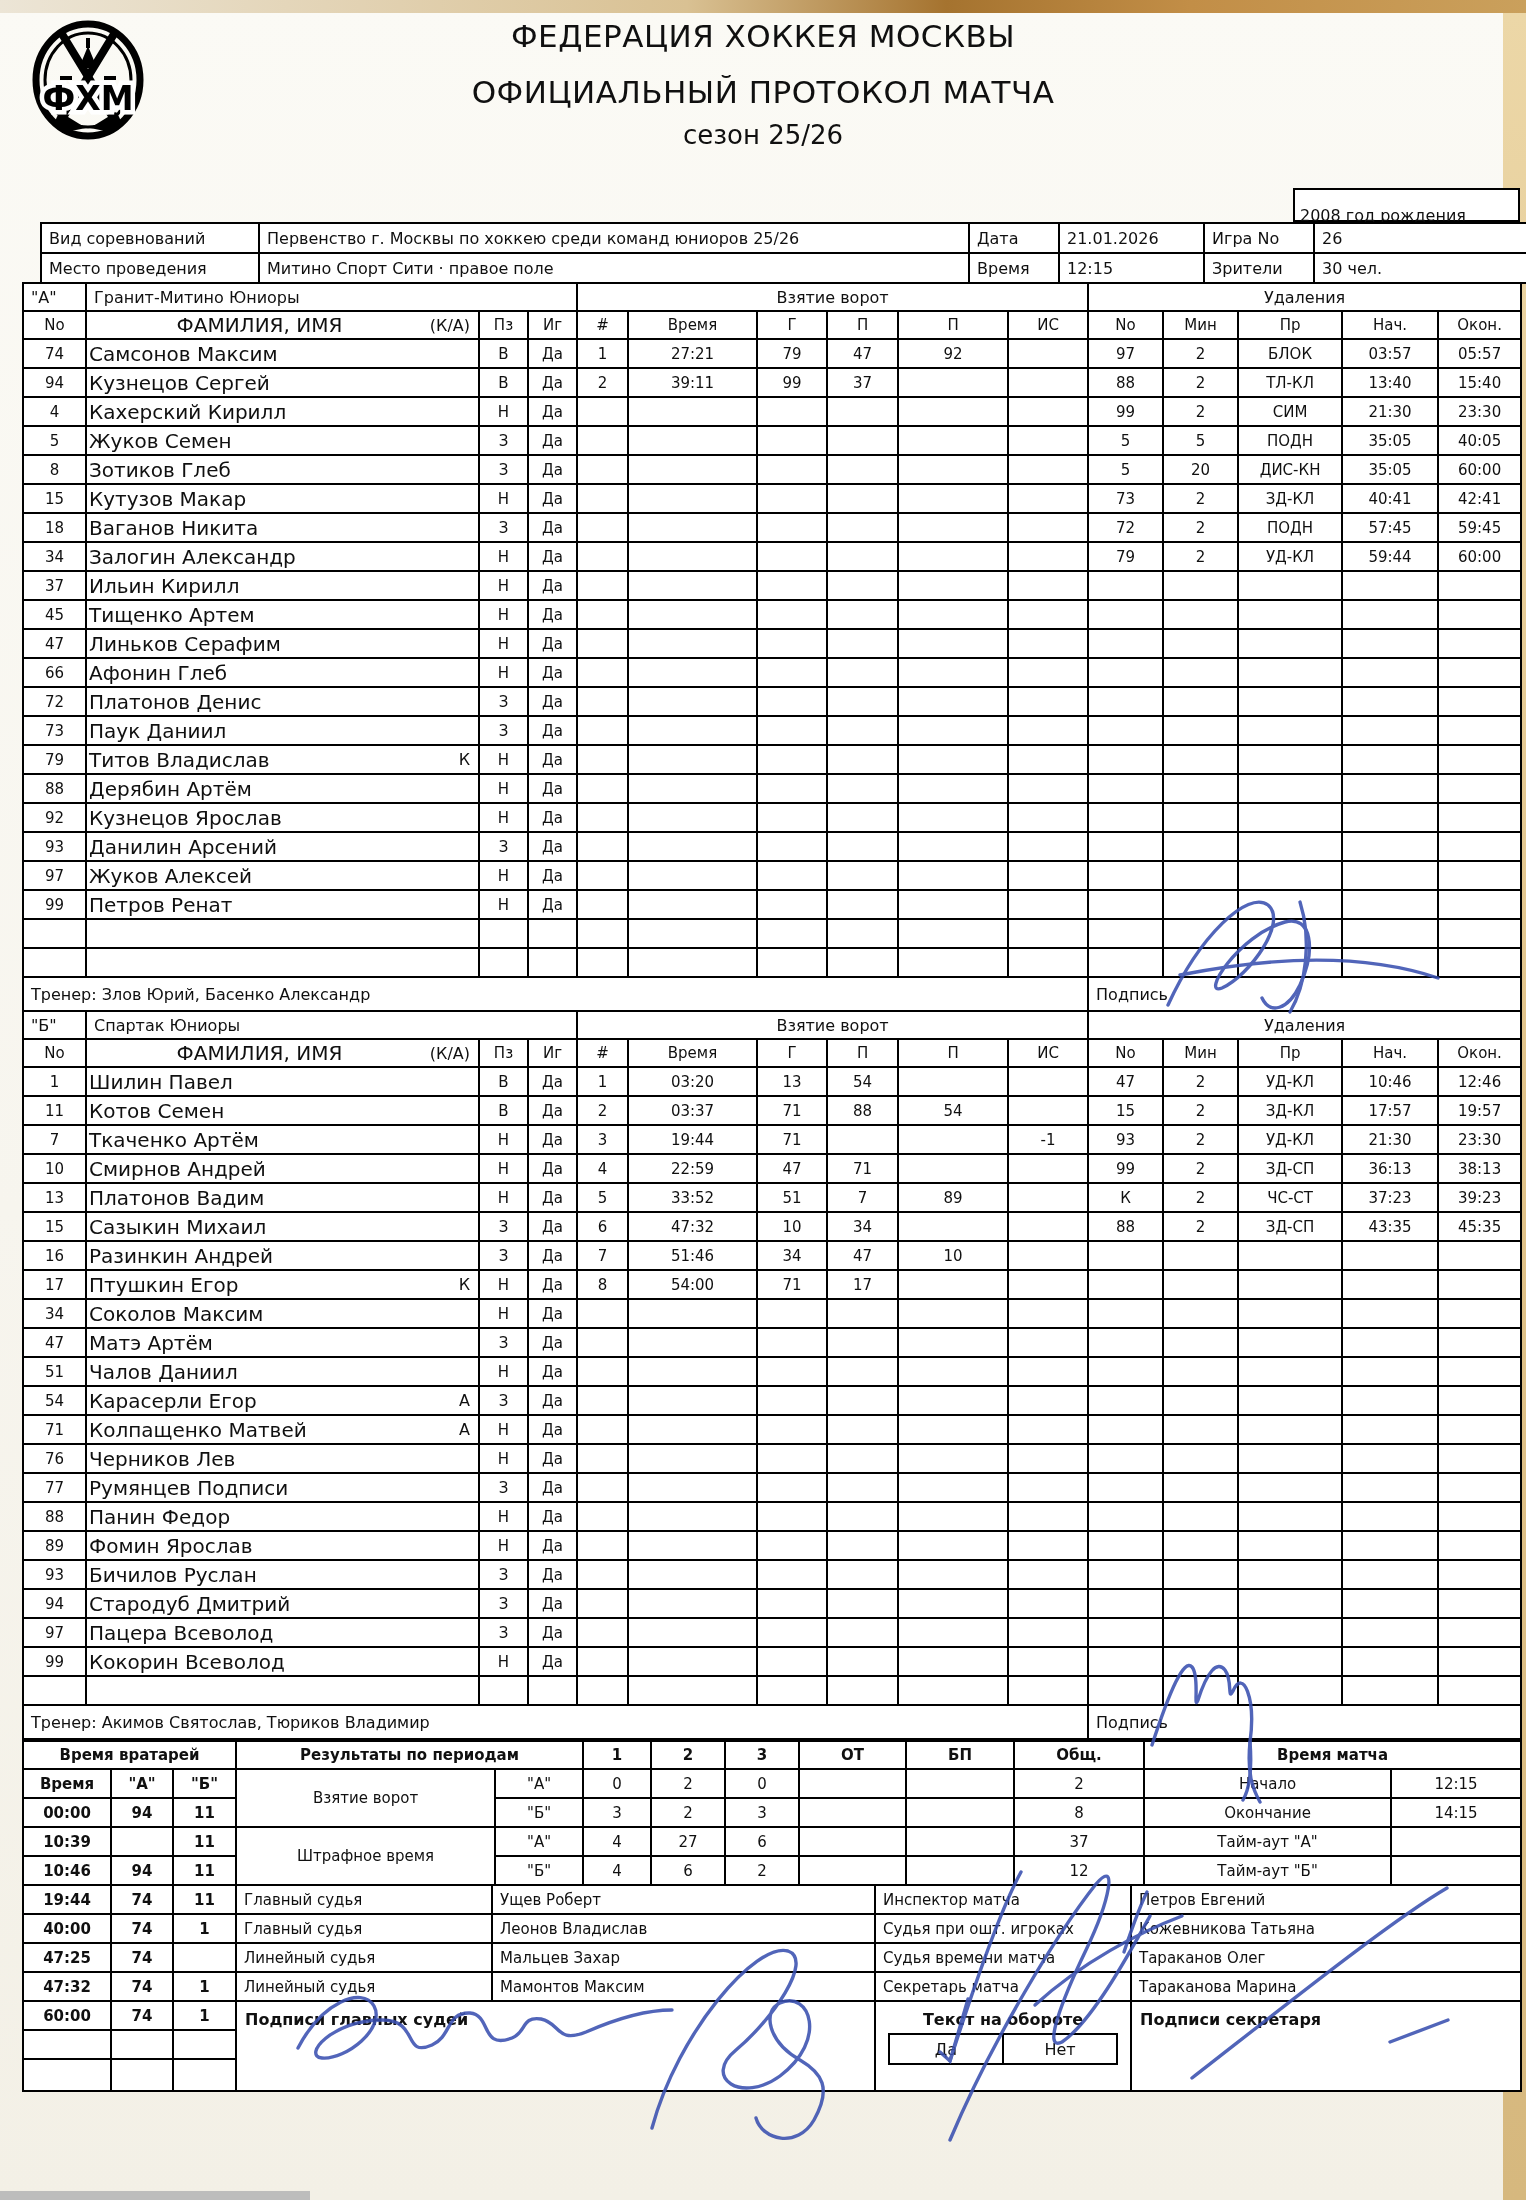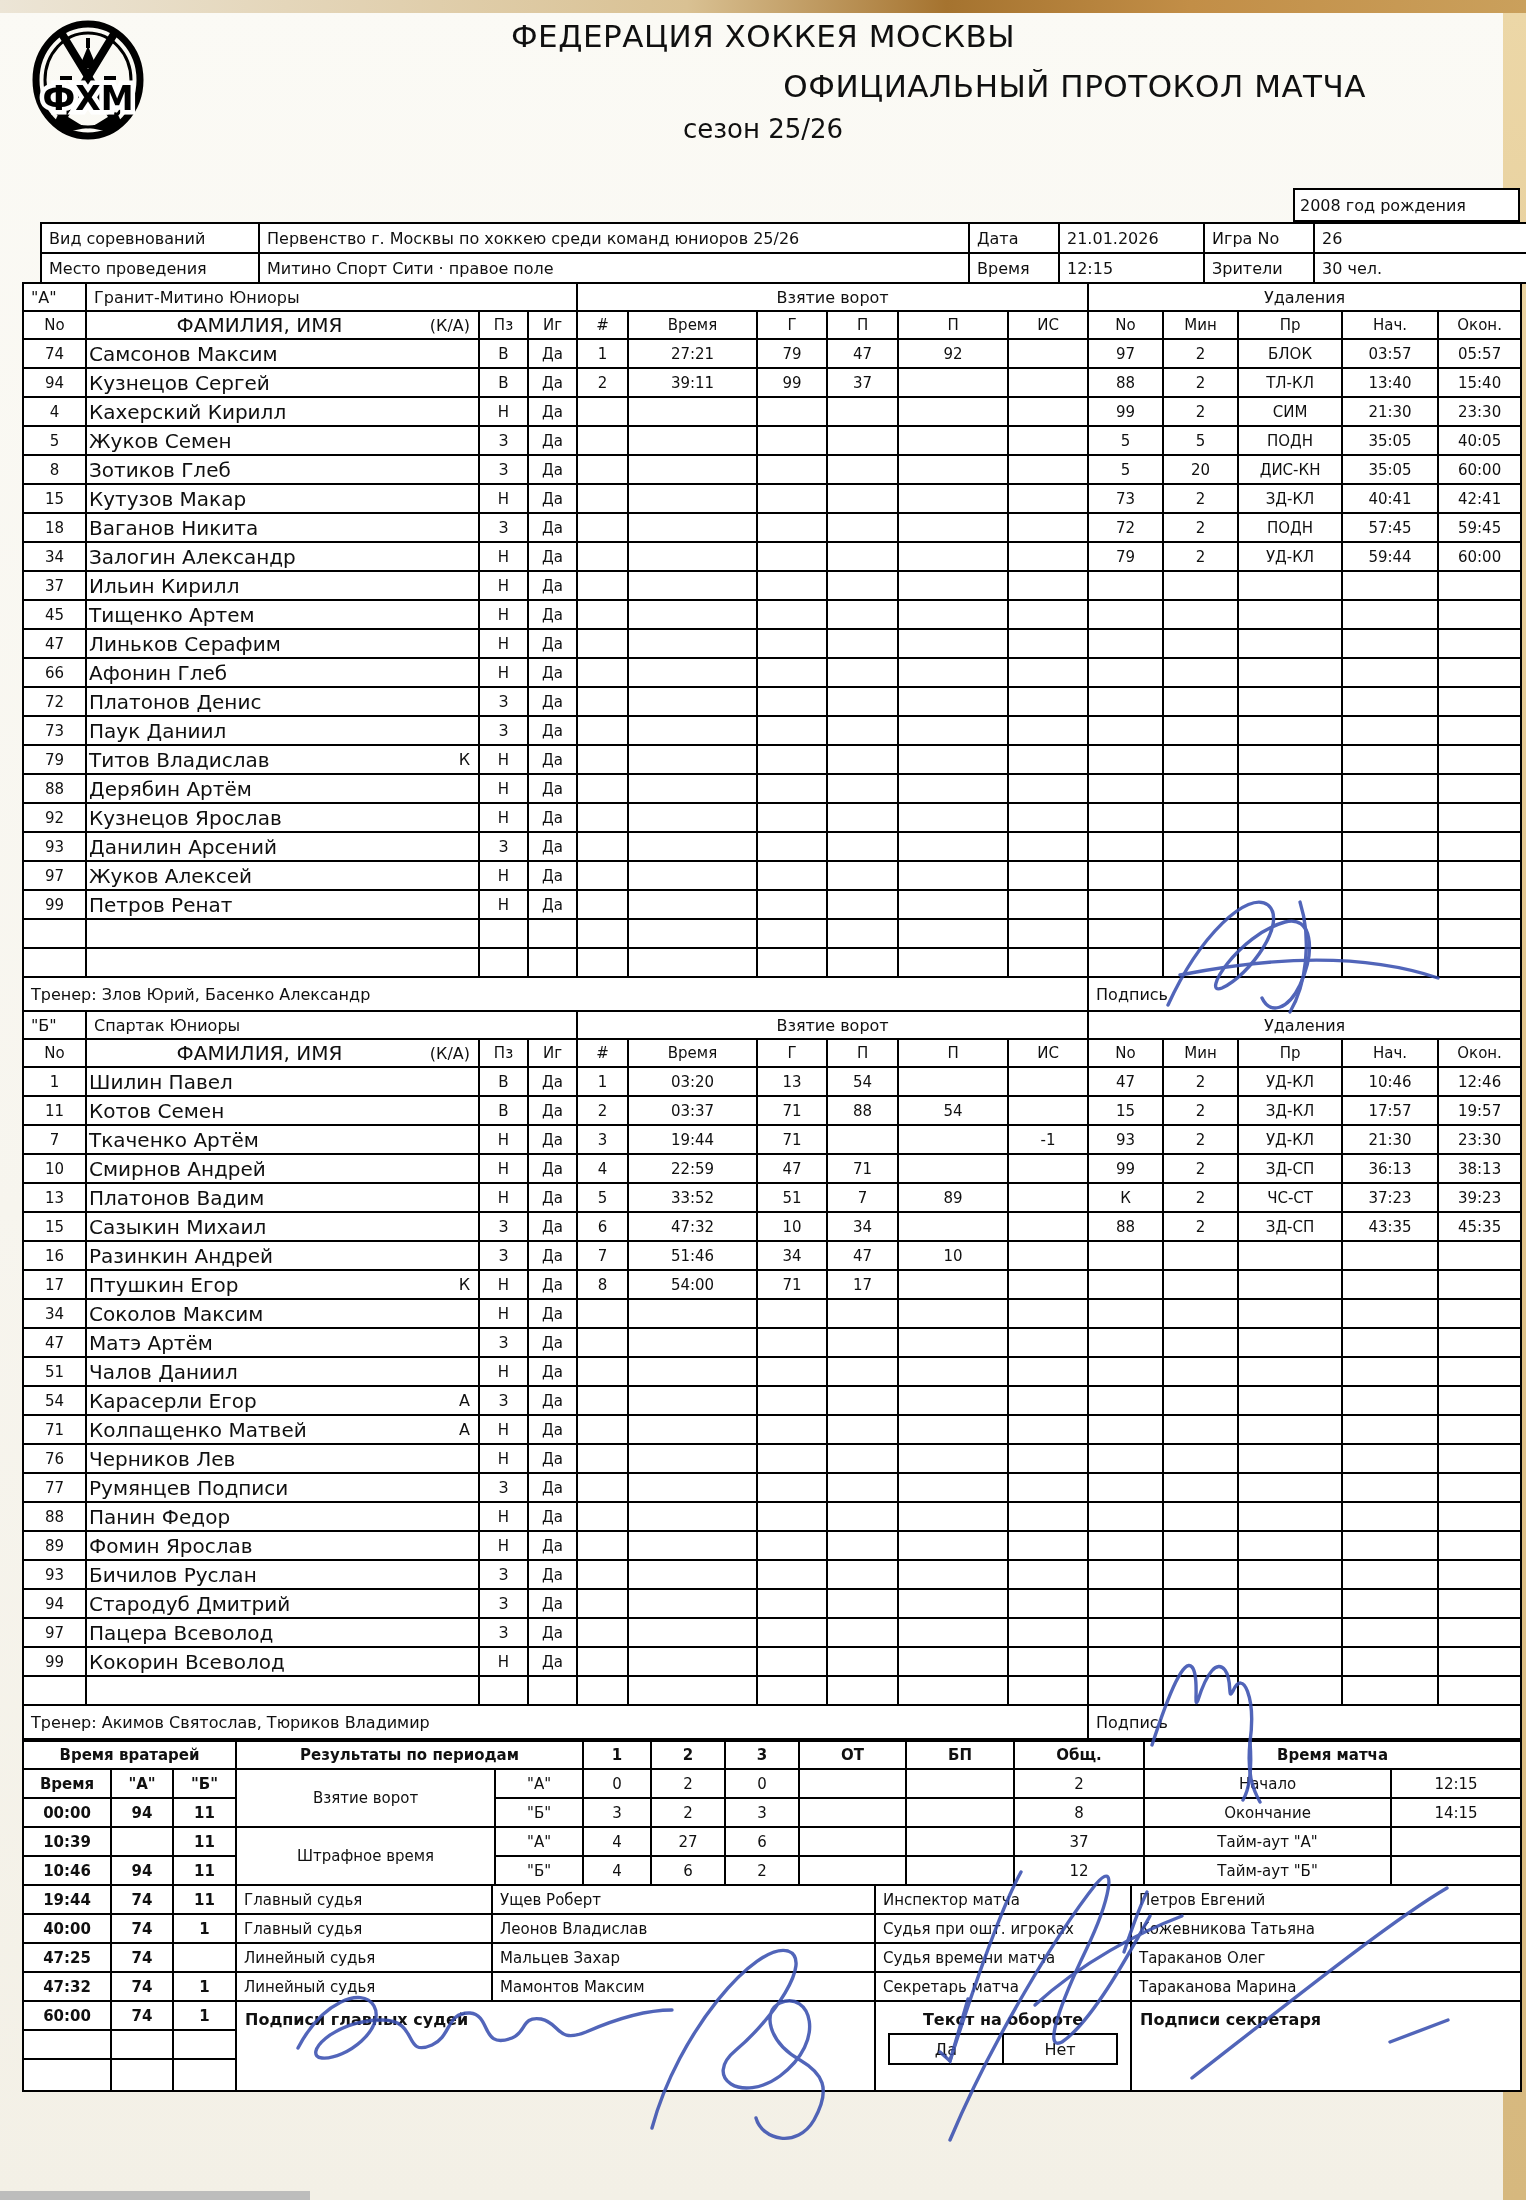--- a/index.html
+++ b/index.html
@@ -14,25 +14,25 @@
   .wood-top { position:absolute; top:0; left:0; right:0; height:13px;
     background: linear-gradient(90deg,#ece5d6 0%,#d9c193 45%,#a5732f 62%,#c28e47 78%,#caa05c 100%); }
   .tan-right { position:absolute; top:13px; right:0; width:23px; bottom:0;
     background: linear-gradient(180deg,#ecd7a7 0%,#dfc28a 50%,#d6b87e 100%); }
   .grey-bottom { position:absolute; left:0; bottom:0; width:310px; height:9px; background:#bdbdbc; }
 
   .logo { position:absolute; left:32px; top:20px; width:112px; height:122px; }
 
   .titles { position:absolute; left:160px; right:160px; top:18px; text-align:center; }
   .t1 { font-size:31px; letter-spacing:.5px; }
-  .t2 { font-size:31px; letter-spacing:.5px; margin-top:14px;text-align:right; }
+  .t2 { font-size:31px; letter-spacing:.5px; margin-top:20px; }
   .t3 { font-size:26px; margin-top:10px; }
 
   .birth-box { position:absolute; left:1293px; top:188px; width:227px; height:34px;
-    border:2px solid #000; font-size:16px; padding:6px 0 0 5px; background:#fff; }
+    border:2px solid #000; font-size:16px; padding:16px 0 0 5px; background:#fff; }
 
   table { border-collapse:collapse; table-layout:fixed; background:#fff; }
   td { border:2px solid #000; font-size:15px; text-align:center; vertical-align:middle;
        overflow:hidden; white-space:nowrap; padding:0 2px; }
   td.l { text-align:left; padding-left:7px; }
 
   .info-tbl { position:absolute; left:40px; top:222px; width:1498px; }
   .info-tbl td { height:30px; font-size:16px; }
 
   .team-tbl { position:absolute; left:22px; width:1498px; }

